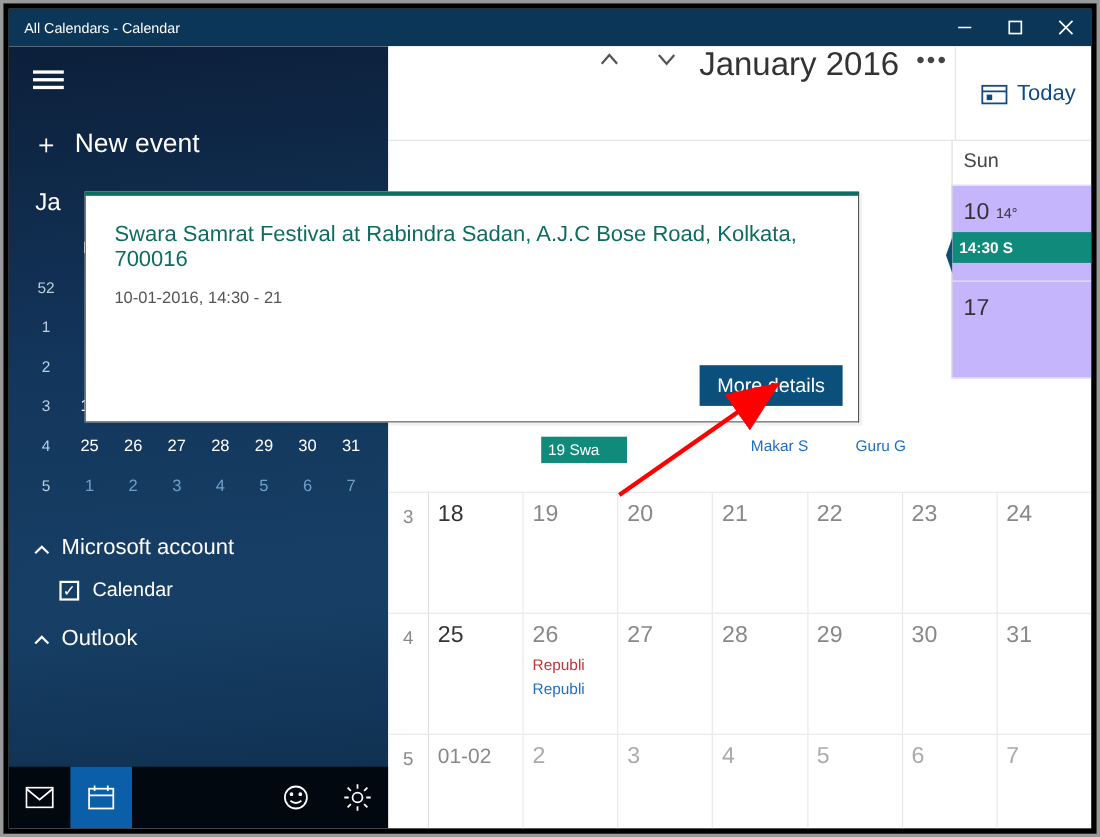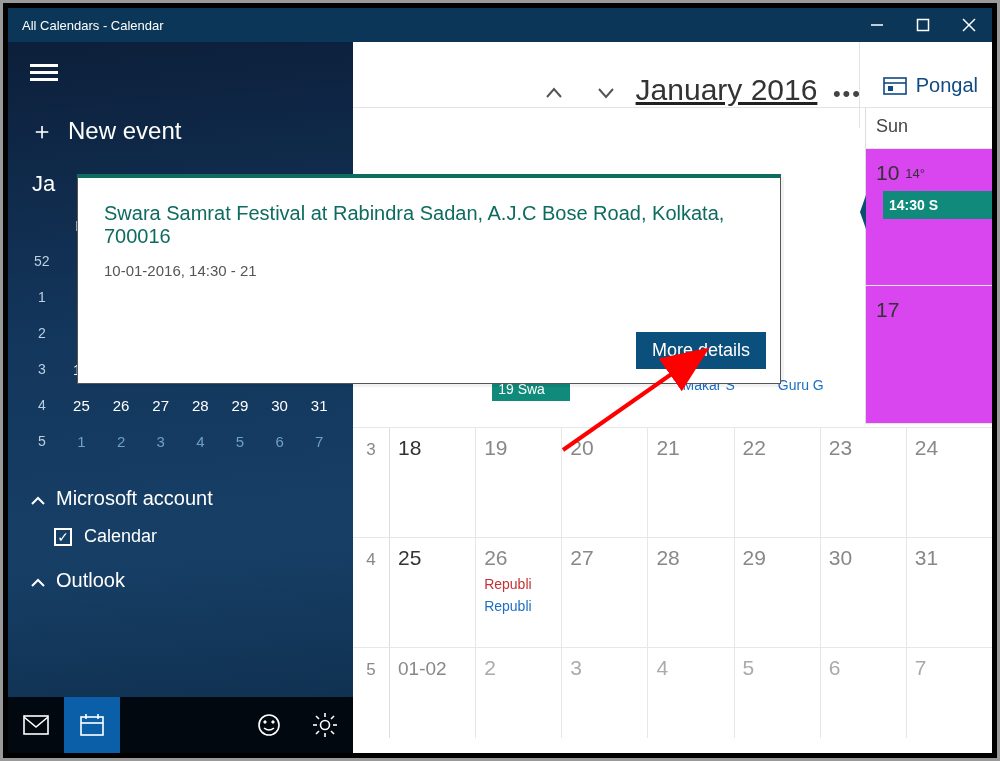--- a/index.html
+++ b/index.html
@@ -83,26 +83,25 @@
 
   
   .main {
     flex:1;
     display:flex;
     flex-direction:column;
     background:#fff;
     position:relative;
   }
   .mheader {
-    height:66px;
-    display:flex; align-items:flex-end; justify-content:center;
+    height:86px;
+    display:flex; align-items:flex-start; justify-content:center;
     border-bottom:1px solid #e3e3e3;
     position:relative;
     color:#222;
-    text-decoration:underline;
   }
   .mheader .navchev { padding:0 16px; font-size:22px; color:#555;}
   .mheader .monthname { font-size:30px; font-weight:300; color:#333; margin-left:4px;}
   .mheader .dots { position:absolute; right:130px; font-size:22px; color:#444; letter-spacing:2px;}
   .today {
     position:absolute; right:14px; top:0; height:86px;
     display:flex; align-items:center; gap:8px;
     color:#104a82; font-size:20px;
     border-left:1px solid #e3e3e3;
     padding-left:22px;
@@ -148,21 +147,21 @@
   .popup-title { color:#0d6b5f; font-size:20px; }
   .popup-date { color:#555; font-size:15px; margin-top:14px;}
   .popup-btn {
     position:absolute; right:14px; bottom:14px;
     background:#0b4f7d; color:#fff; font-size:18px;
     padding:8px 16px; border:none;
   }
 
   
   .sunstack { position:absolute; right:0; top:40px; width:127px; z-index:40;}
-  .sunbox { height:138px; border-left:1px solid #ddd; border-bottom:1px solid #e7e7e7; padding:12px 8px 0 10px; background:#d946ef; }
+  .sunbox { height:88px; border-left:1px solid #ddd; border-bottom:1px solid #e7e7e7; padding:12px 8px 0 10px; background:#c4b5fd; }
   .sunbox .d { font-size:21px; color:#333; display:flex; align-items:center; gap:6px;}
   .sunbox .temp { font-size:13px; position:relative;}
   .eventband {
     background:#108a7a; color:#fff; font-size:14px; font-weight:600;
     margin-top:6px; padding:6px 6px;
     white-space:nowrap; overflow:hidden;
   }
   .notch {
     position:absolute; background:#0a4f70;
   }
@@ -366,36 +365,36 @@
             </svg>
         </span>
         <span class="monthname">January 2016</span>
         <span class="dots">•••</span>
         <div class="today">
           <svg width="26" height="22">
               <rect x="2" y="4" width="22" height="16" stroke-width="1.6"></rect>
               <line x1="2" y1="9" x2="24" y2="9" stroke-width="1.6"></line>
               <rect x="6" y="12" width="5" height="5" fill="#104a82" stroke="none"></rect>
             </svg>
-          <span>Pongal</span>
+          <span>Today</span>
         </div>
       </div>
 
       <div class="grid">
         <div class="dayhdr">Sun</div>
 
         <div class="sunstack">
           <div class="sunbox" style="position:relative; border-top:1px solid #e7e7e7; overflow:visible;">
             <div class="d">
                 <span>10</span>
                 <span class="temp">14°</span>
               </div>
             <div style="position:relative; margin-left:-10px; margin-right:-8px;">
               <div class="notch" style="left:-6px; top:4px; width:6px; height:34px; clip-path: polygon(100% 0,100% 100%,0 50%);"></div>
-              <div class="eventband" style="margin-left:17px;">14:30 S</div>
+              <div class="eventband" style="margin-left:0;">14:30 S</div>
 
             </div>
           </div>
           <div class="sunbox">
             <div class="d">
                 <span>17</span>
               </div>
           </div>
         </div>
 

